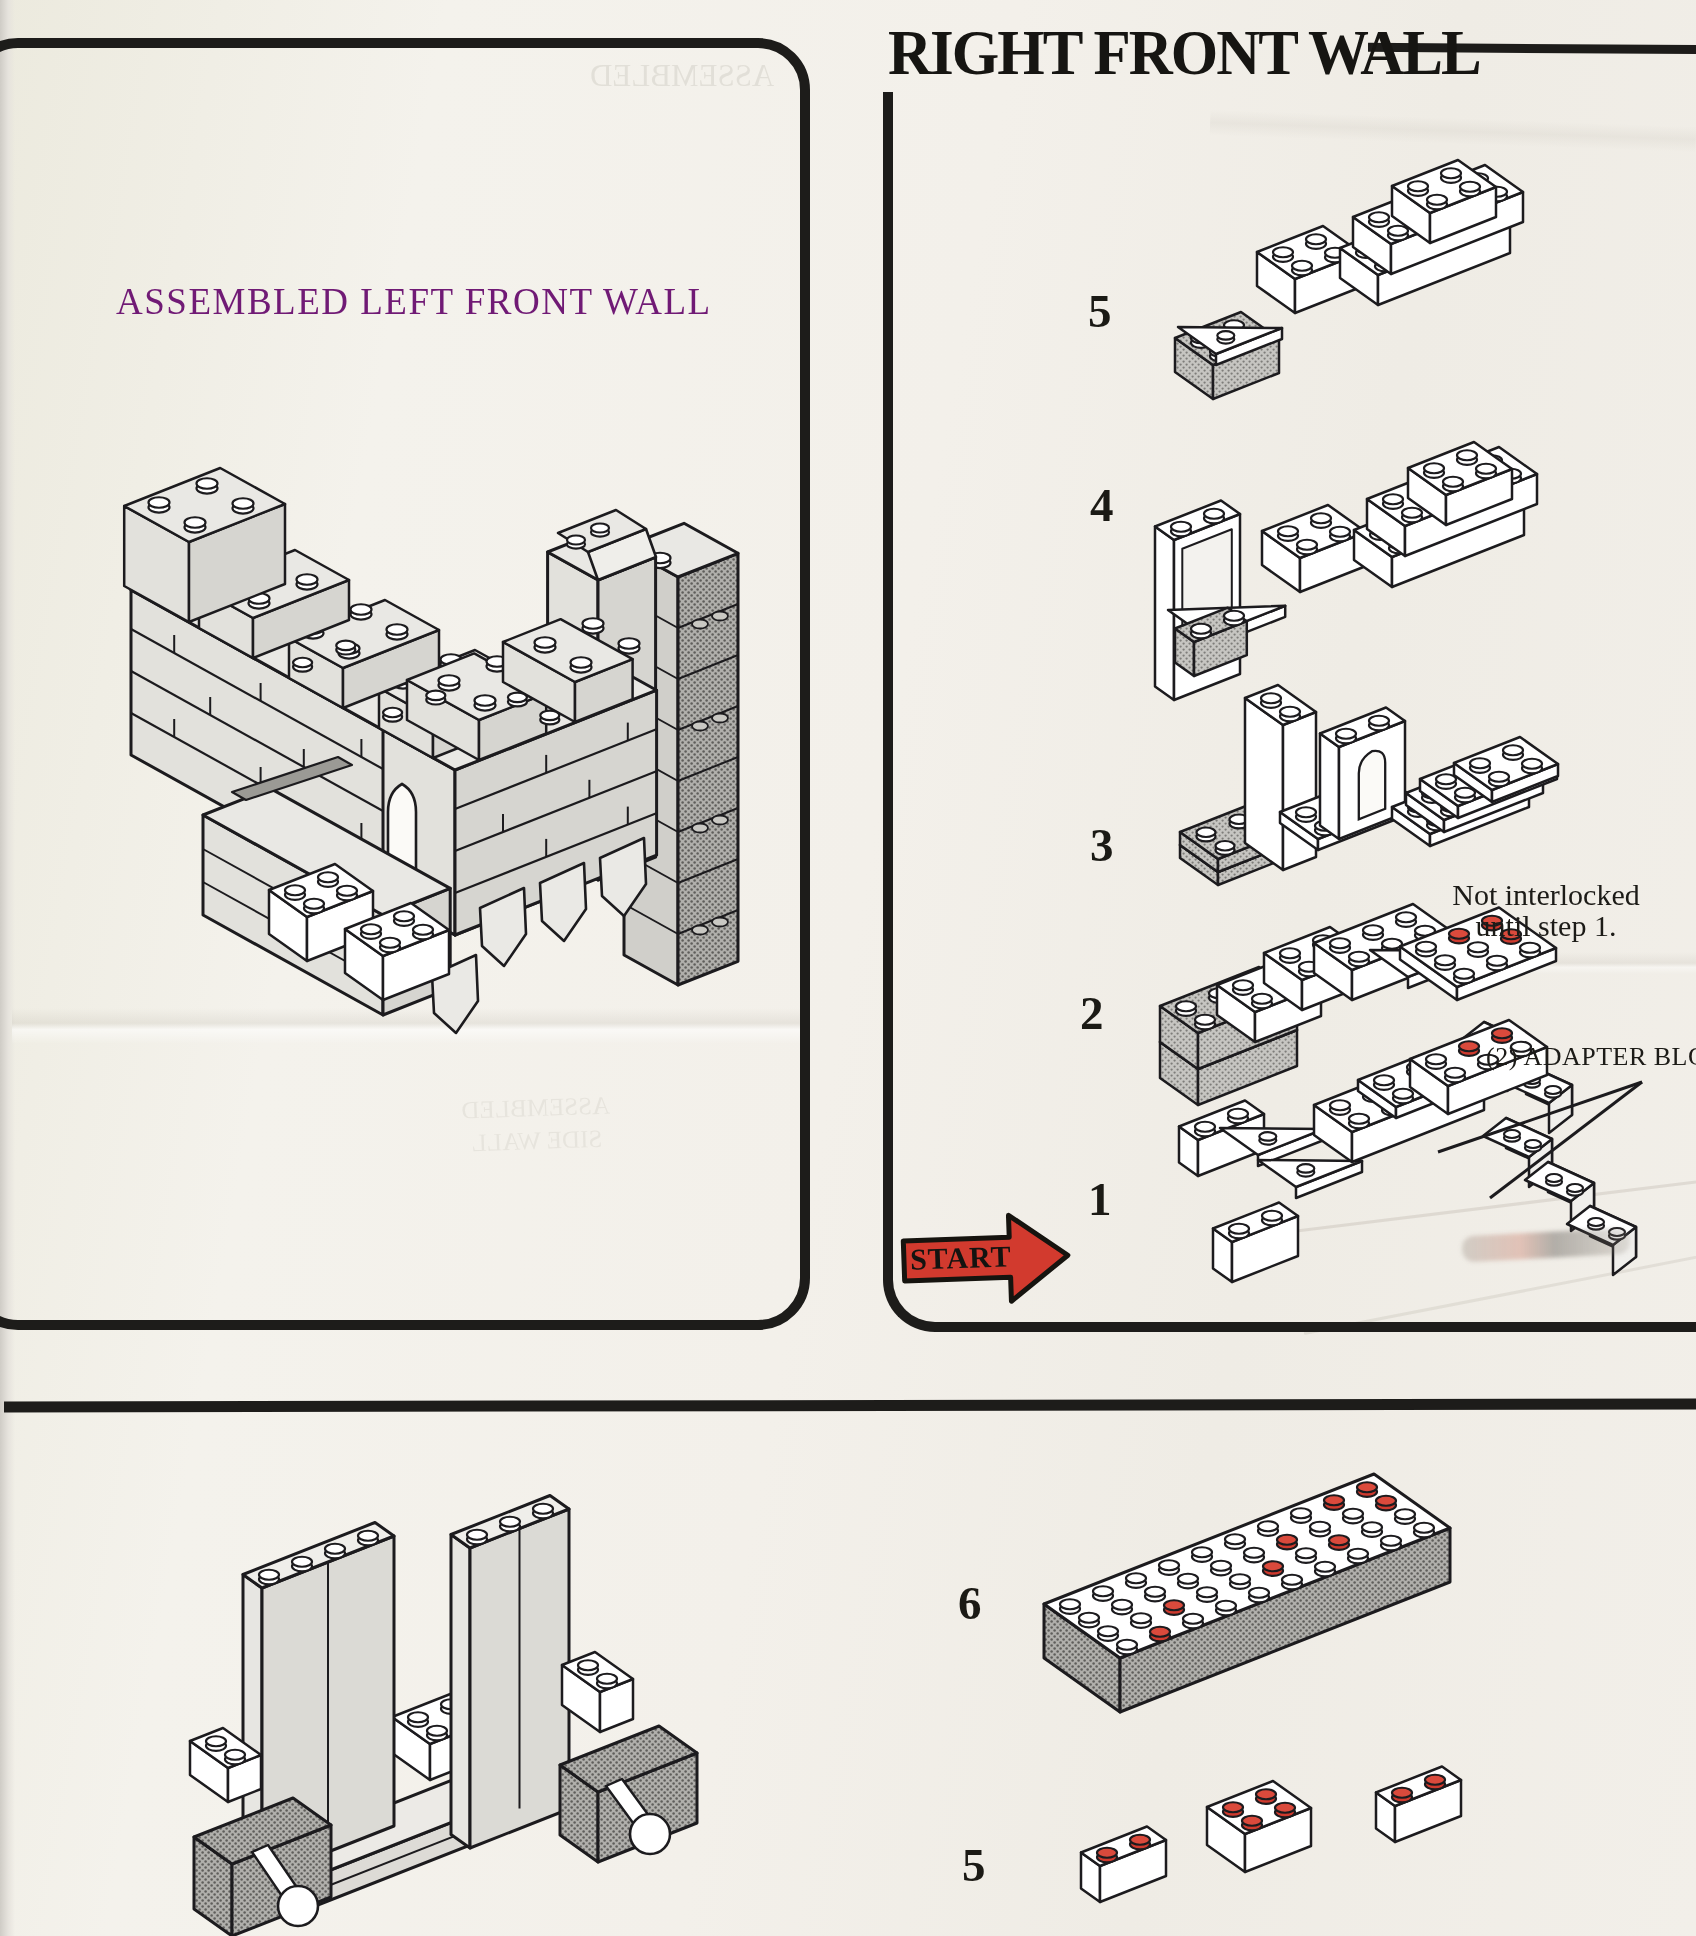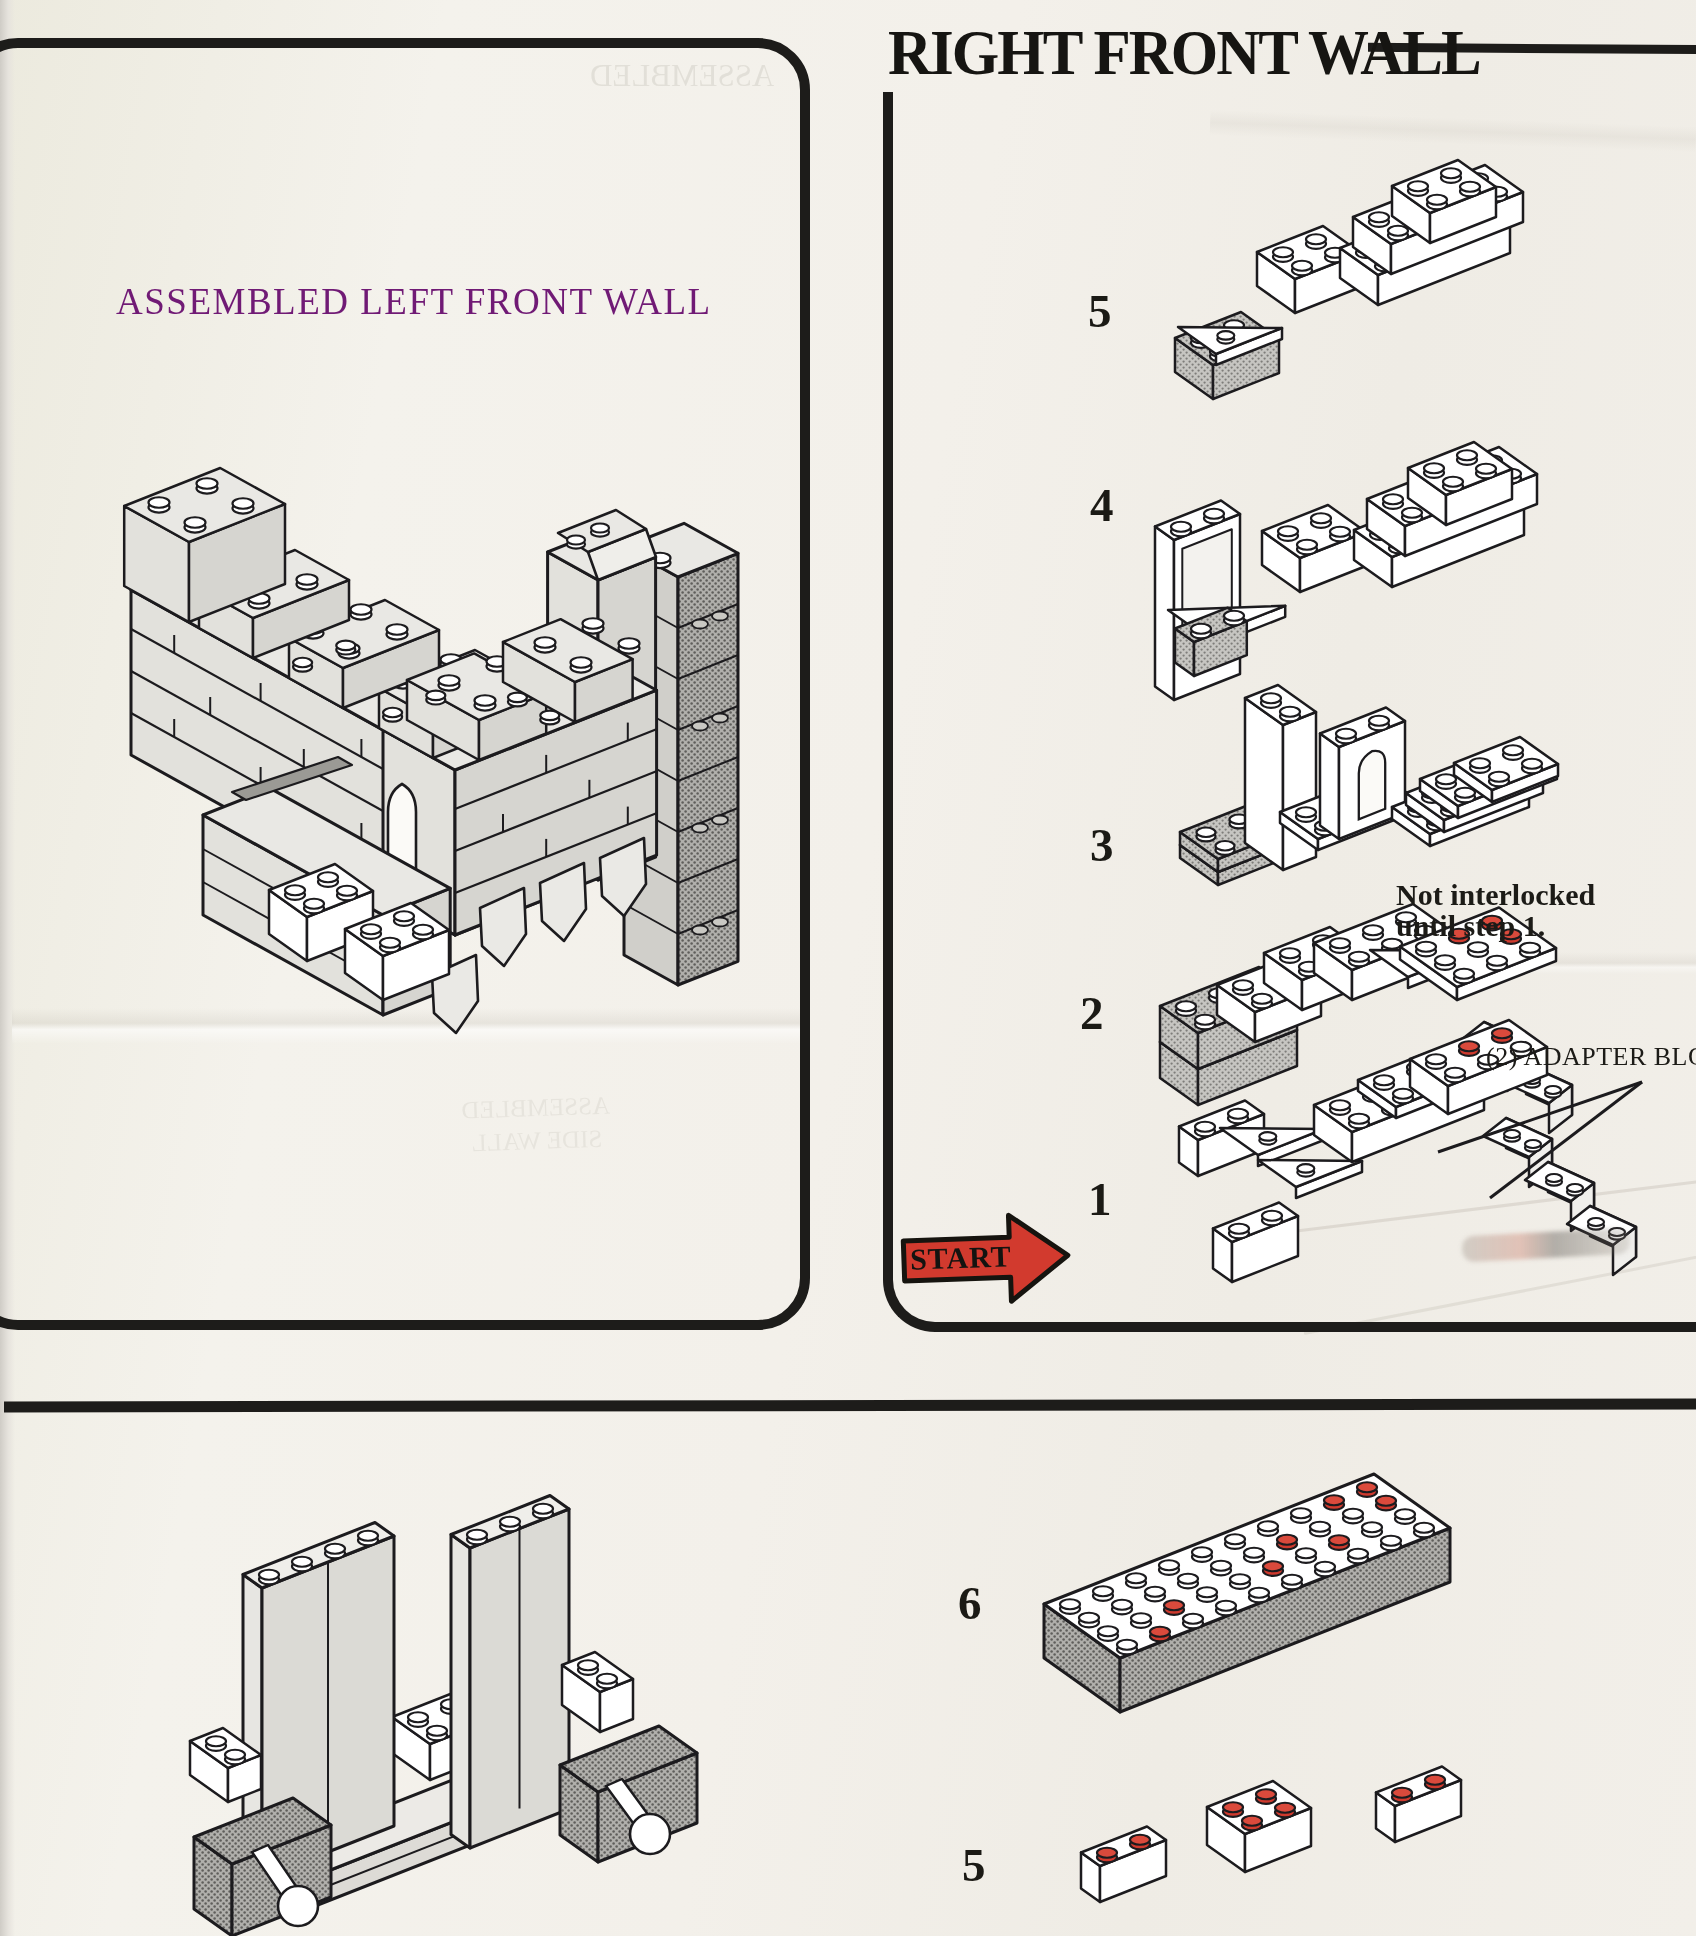--- a/index.html
+++ b/index.html
@@ -43,22 +43,22 @@
   #left-panel-caption { left:116px; top:234px; font-size:37px; letter-spacing:1.5px;
     color:#701a75; white-space:nowrap;margin-top:46px; }
   .step-digit { font-size:47px; font-weight:bold; color:#1b1a15; }
   #step-5 { left:1088px; top:284px; }
   #step-4 { left:1090px; top:478px; }
   #step-3 { left:1090px; top:818px; }
   #step-2 { left:1080px; top:986px; }
   #step-1 { left:1088px; top:1172px; }
   #bstep-6 { left:958px; top:1576px; }
   #bstep-5 { left:962px; top:1838px; }
-  #note-interlock { left:1396px; top:880px; width:300px; text-align:left;
-    font-size:30px; line-height:1.03;font-weight:bold; }
+  #note-interlock { left:1396px; top:880px; width:300px; text-align:center;
+    font-size:30px; line-height:1.03; }
   #adapter-note { left:1486px; top:1042px; font-size:26px; white-space:nowrap; letter-spacing:0.5px; }
   .ghost { z-index:2; color:#7d7868; pointer-events:none; white-space:nowrap; }
   #ghost-top { left:590px; top:58px; font-size:31px; opacity:0.14; transform:scaleX(-1); }
   #ghost-mid { left:462px; top:1092px; font-size:25px; opacity:0.10; transform:scaleX(-1) rotate(2deg);
     text-align:center; line-height:1.3; }
   
   #start-arrow { left:898px; top:1210px; width:180px; height:100px; z-index:5; transform:rotate(-2deg); }
   #start-label { position:absolute; left:12px; top:30px; width:102px; text-align:center;
     font-size:30px; font-weight:bold; letter-spacing:1px; color:#141310; }
   

